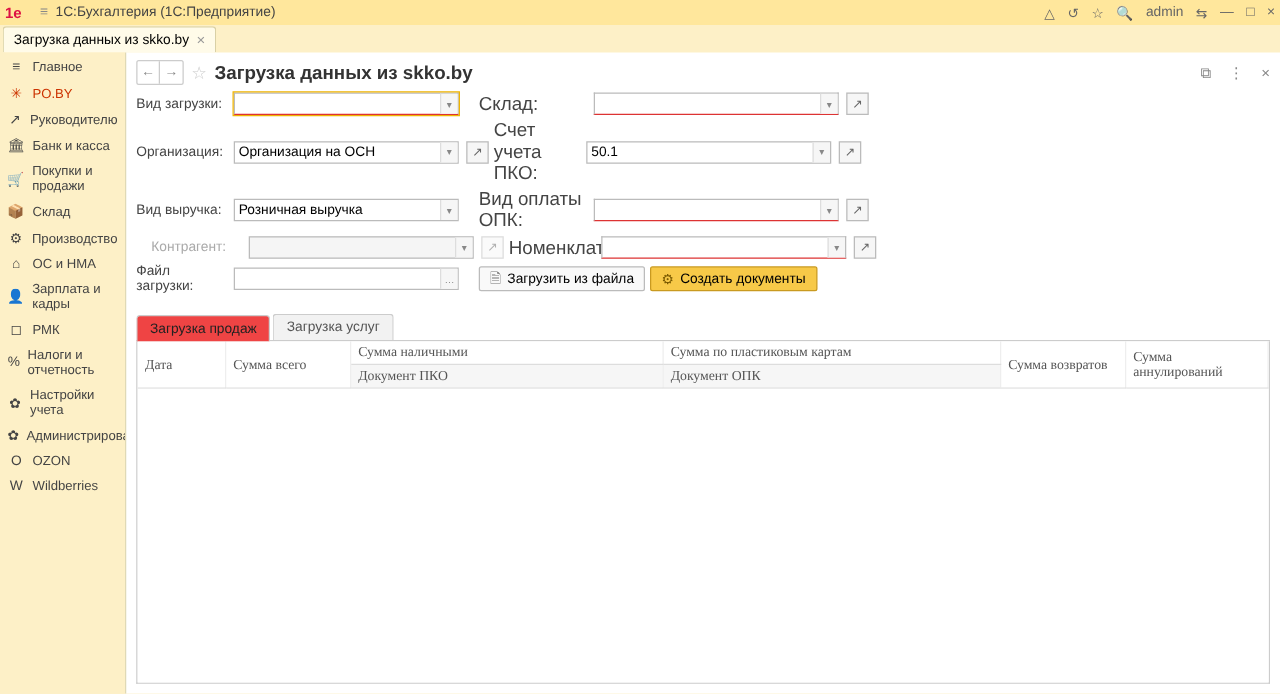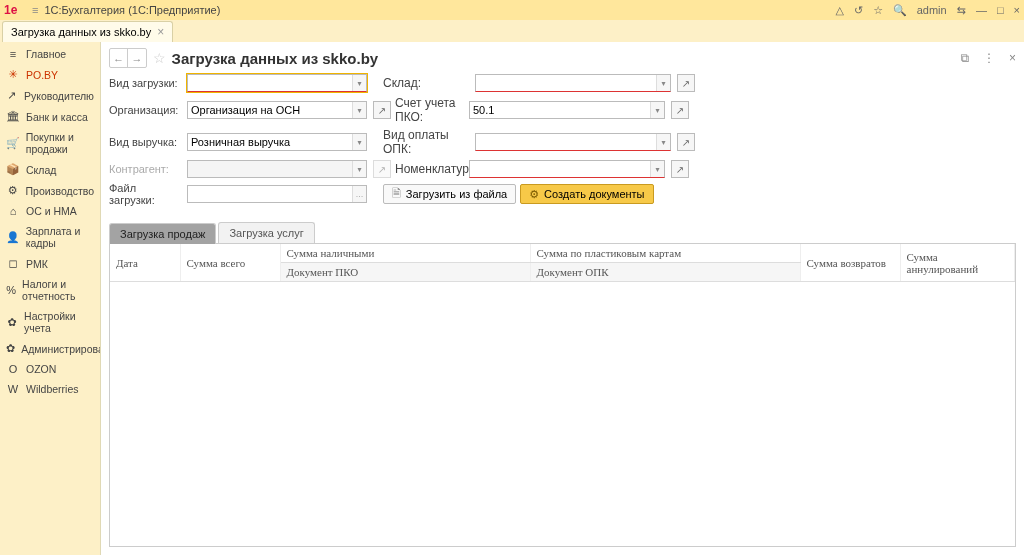--- a/index.html
+++ b/index.html
@@ -29,39 +29,39 @@
   .nav-btn { width: 18px; height: 18px; display:flex;align-items:center;justify-content:center; color:#888; cursor:pointer; border-right:1px solid #ccc; font-size:11px;}
   .nav-btn:last-child{border-right:none;}
   .star { color:#ccc; font-size:14px; cursor:pointer;}
   .page-title { font-size: 15px; font-weight: bold; color:#333; }
   .header-spacer{flex:1;}
   .hdr-icon{color:#888;cursor:pointer;margin-left:8px;font-size:12px;}
   
   .form-area { padding: 0 24px 8px 8px; }
   .form-row { display:flex; align-items:center; margin-bottom:4px; gap:4px; }
   .form-label { width: 74px; color:#444; font-size:11px; text-align:left; }
-  .form-label.muted{color:#aaa;}
+  .form-label.muted{color:#aaa;margin-left:12px;}
   .field-wrap { position:relative; display:flex; align-items:center; }
   .field { height:18px; border:1px solid #bbb; background:#fff; padding:0 16px 0 3px; font-size:11px; }
   .field.w1{ width: 180px; }
   .field.w2{ width: 196px; }
   .field-wrap .dd { position:absolute; right:1px; top:1px; width:14px; height:16px; display:flex;align-items:center;justify-content:center; color:#888; font-size:8px; border-left:1px solid #ddd; cursor:pointer; background:#f6f6f6;}
   .ext-btn { width:18px; height:18px; border:1px solid #bbb; background:#f6f6f6; color:#666; display:flex;align-items:center;justify-content:center; cursor:pointer; font-size:10px; margin-left:2px;}
   .highlight { outline:1px solid #f0b400; }
   .underline-red .field{ border-bottom:1px solid #d33; }
   .col-gap{ width: 8px; }
-  .form-label2{ width: 88px; color:#444; font-size:12px; }
+  .form-label2{ width: 88px; color:#444; font-size:15px; }
   .btn { height:20px; border:1px solid #bbb; background:#f9f9f9; padding:0 8px; display:flex;align-items:center; gap:5px; cursor:pointer; font-size:11px; border-radius:2px;}
   .btn.yellow{ background:#f7c948; border-color:#c99a20; }
   .btn .bicon{font-size:11px;color:#777;}
   .btn.yellow .bicon{color:#7a5a00;}
   
   .inner-tabs { display:flex; margin:4px 8px 0 8px; border-bottom:1px solid #ccc; }
   .inner-tab { padding:4px 10px; border:1px solid #ccc; border-bottom:none; background:#f2f2f2; font-size:11px; cursor:pointer; border-radius:3px 3px 0 0; margin-right:2px; color:#555;}
-  .inner-tab.active{ background:#a3a3a3; position:relative; top:1px; color:#222;}
+  .inner-tab.active{ background:#ef4444; position:relative; top:1px; color:#222;}
   
   .table-wrap{ margin:0 8px 8px 8px; border:1px solid #ccc; border-top:none; flex:1; overflow:hidden;}
   table{ width:100%; border-collapse:collapse; font-size:11px; color:#555;font-family:Liberation Serif, serif;}
   thead th{ text-align:left; font-weight:normal; padding:3px 6px; background:#fff; border-bottom:1px solid #ddd; border-right:1px solid #eee;}
   thead tr.sub th{ background:#f6f6f6; }
   .table-body{ height: 290px; background:#fff;}
 </style>
 </head>
 <body>
 

